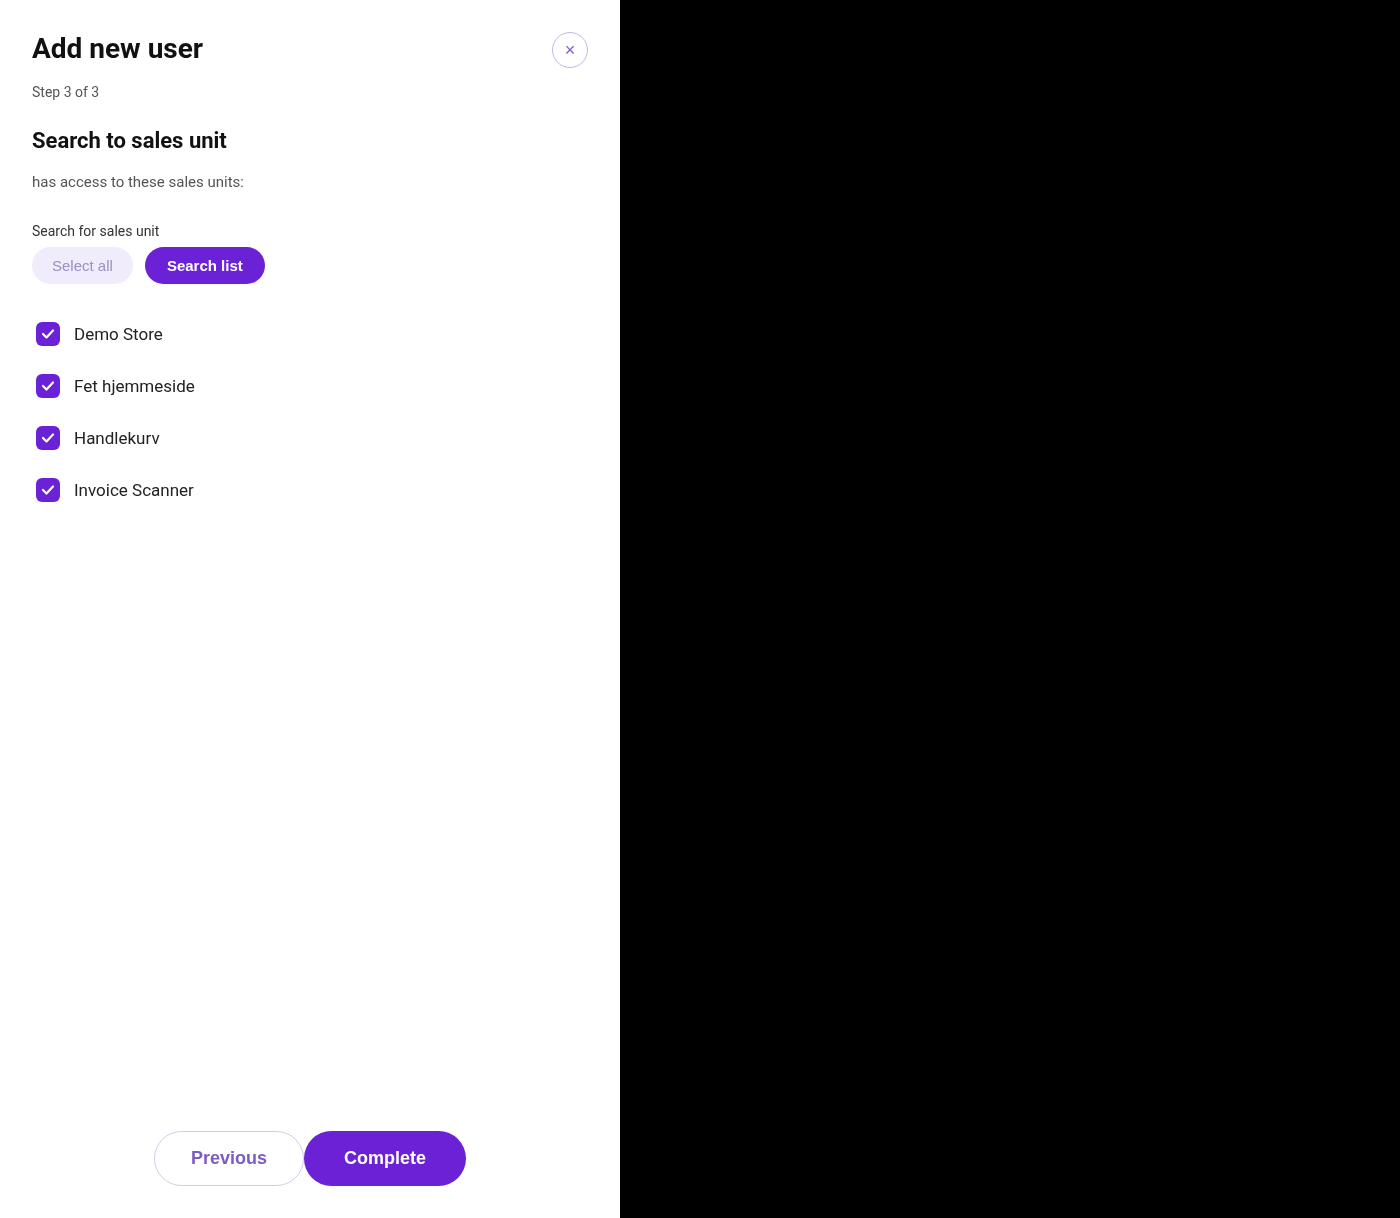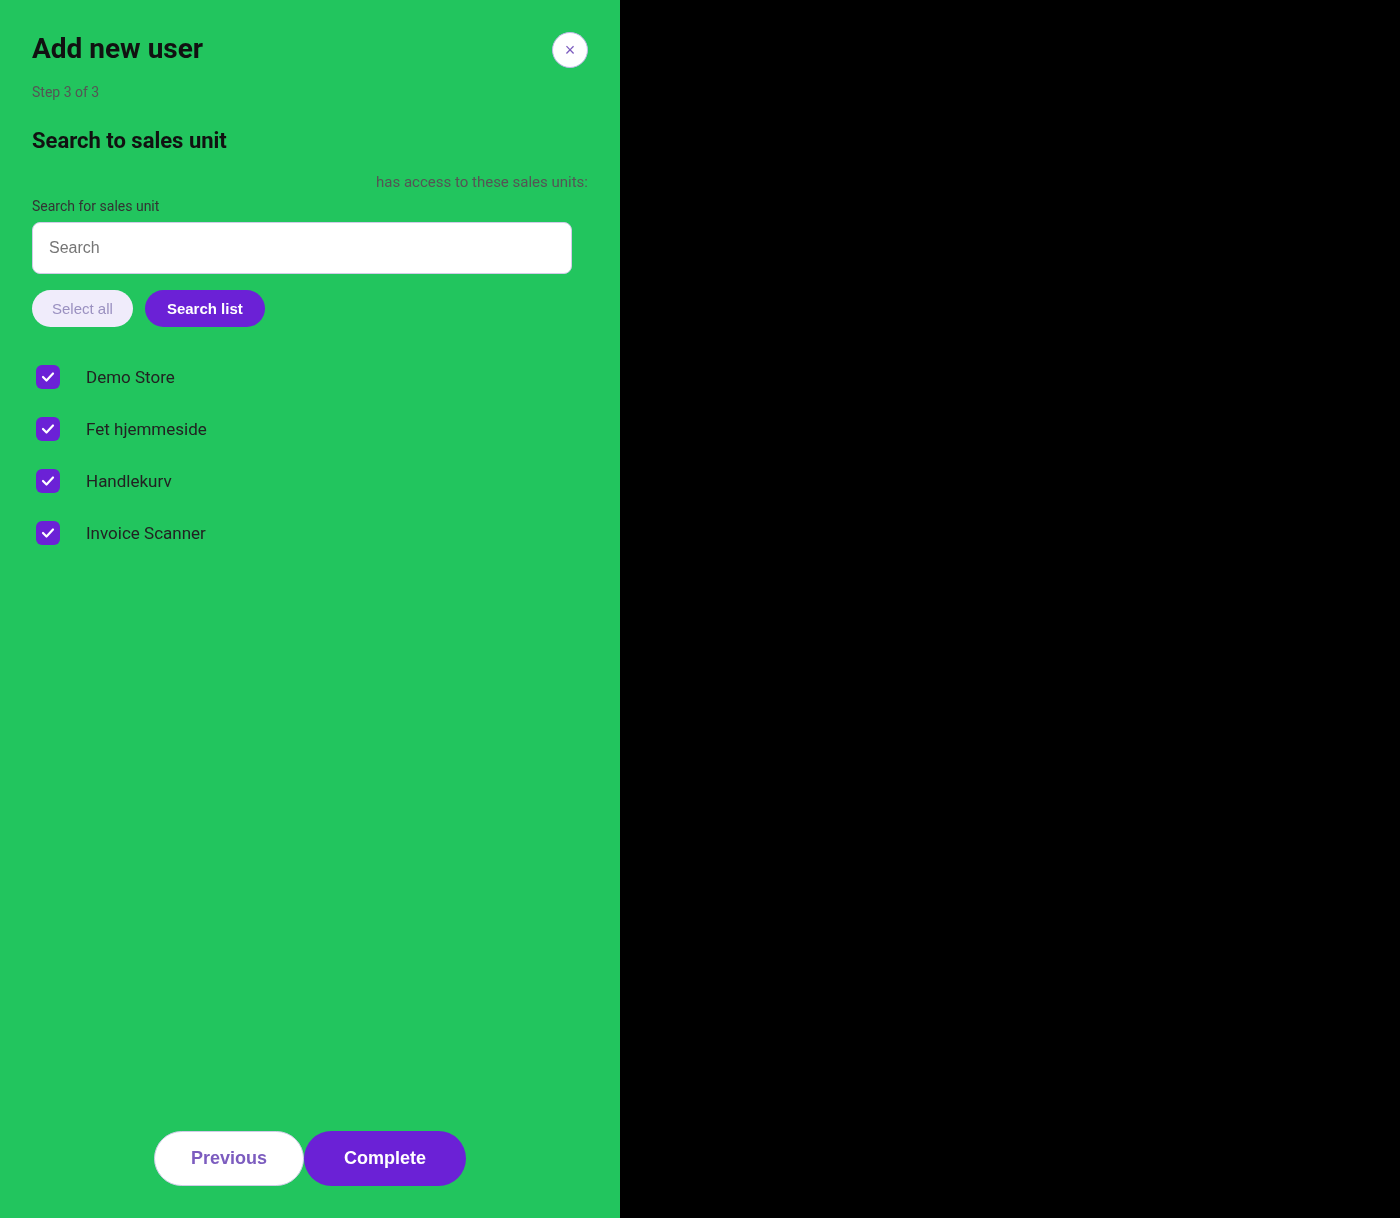--- a/index.html
+++ b/index.html
@@ -10,21 +10,21 @@
 
     body {
       font-family: -apple-system, BlinkMacSystemFont, 'Segoe UI', Roboto, sans-serif;
       background: #000;
       width: 1400px;
       height: 1218px;
       overflow: hidden;
     }
 
     .dialog-panel {
-      background: #22c55e;
+      background: #ffffff;
       width: 620px;
       height: 1218px;
       position: relative;
       display: flex;
       flex-direction: column;
       padding: 32px 32px 32px 32px;
     }
 
     .dialog-header {
       display: flex;
@@ -63,22 +63,22 @@
     .section-title {
       font-size: 22px;
       font-weight: 700;
       color: #111;
       margin-bottom: 20px;
     }
 
     .access-description {
       font-size: 15px;
       color: #555;
-      text-align: right;
-      margin-bottom: 7px;
+      text-align: left;
+      margin-bottom: 32px;
     }
 
     .search-label {
       font-size: 14px;
       color: #333;
       margin-bottom: 8px;
     }
 
     .search-input {
       width: 540px;
@@ -143,21 +143,21 @@
     }
 
     .sales-unit-list::-webkit-scrollbar-thumb {
       background: #c0bcc8;
       border-radius: 5px;
     }
 
     .list-item {
       display: flex;
       align-items: center;
-      gap: 26px;
+      gap: 14px;
       padding: 14px 4px;
       cursor: pointer;
       text-align: right;
     }
 
     .checkbox {
       width: 24px;
       height: 24px;
       border-radius: 6px;
       background: #6b21d6;
@@ -228,21 +228,20 @@
     </button>
   </div>
 
   <p class="step-indicator">Step 3 of 3</p>
 
   <h2 class="section-title">Search to sales unit</h2>
 
   <p class="access-description">has access to these sales units:</p>
 
   <label class="search-label">Search for sales unit</label>
-  <input class="search-input" type="text" placeholder="Search" style="">
 
   <div class="button-row">
     <button class="btn-select-all">Select all</button>
     <button class="btn-reset-list">Search list</button>
   </div>
 
   <div class="sales-unit-list-container">
     <ul class="sales-unit-list" id="sales-unit-list">
     <li class="list-item">
           <div class="checkbox">

